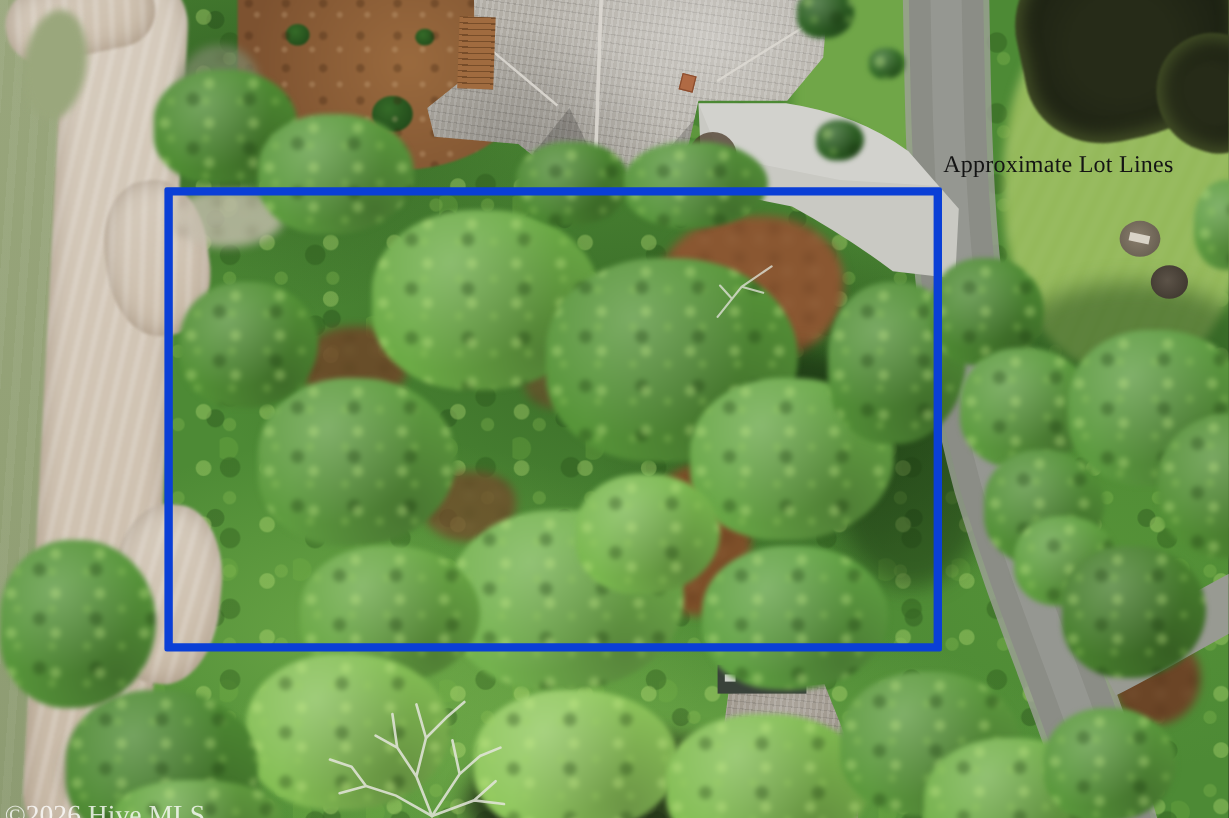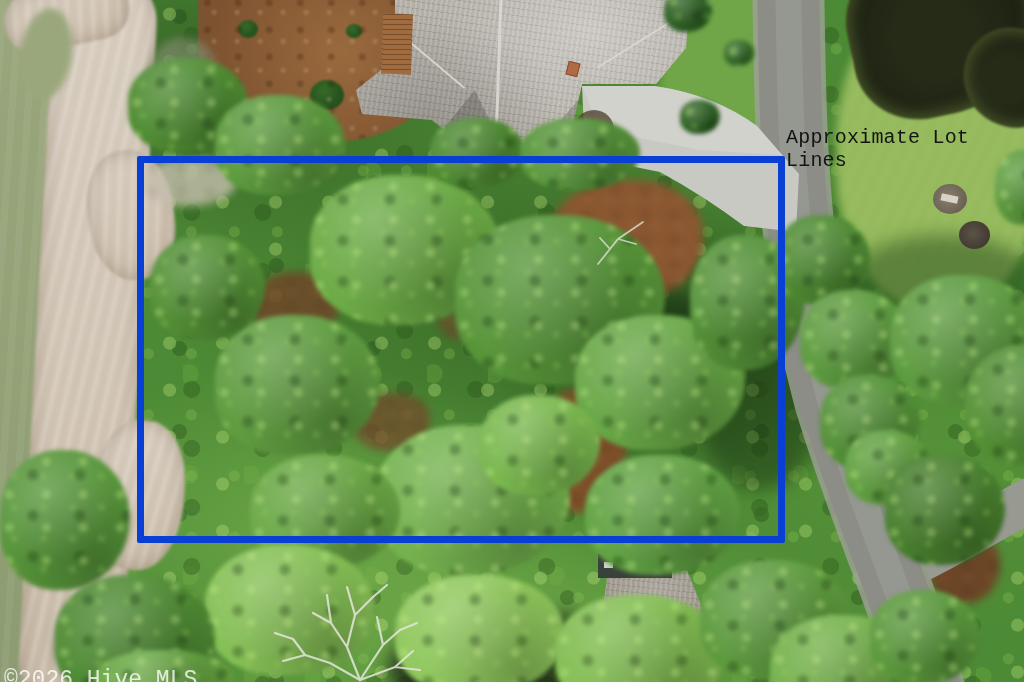--- a/index.html
+++ b/index.html
@@ -1,17 +1,17 @@
 <!DOCTYPE html>
 <html><head>
 <meta charset="utf-8">
 <style>
   html,body{margin:0;padding:0;background:#222;}
   .stage{position:relative;width:1024px;height:682px;overflow:hidden;
-         font-family:Liberation Mono, monospace;}
+         font-family:Liberation Serif, serif;}
   .stage *{position:absolute;}
 
   
   .base{inset:0;z-index:0;background:
     radial-gradient(420px 260px at 20% 12%, rgba(30,62,22,.50), transparent 70%),
     radial-gradient(500px 300px at 52% 42%, rgba(34,70,24,.45), transparent 72%),
     radial-gradient(300px 220px at 68% 52%, rgba(20,45,14,.50), transparent 70%),
     radial-gradient(420px 240px at 30% 78%, rgba(150,205,95,.40), transparent 70%),
     radial-gradient(520px 200px at 52% 95%, rgba(158,210,100,.42), transparent 72%),
     radial-gradient(360px 260px at 90% 68%, rgba(100,160,60,.35), transparent 70%),

